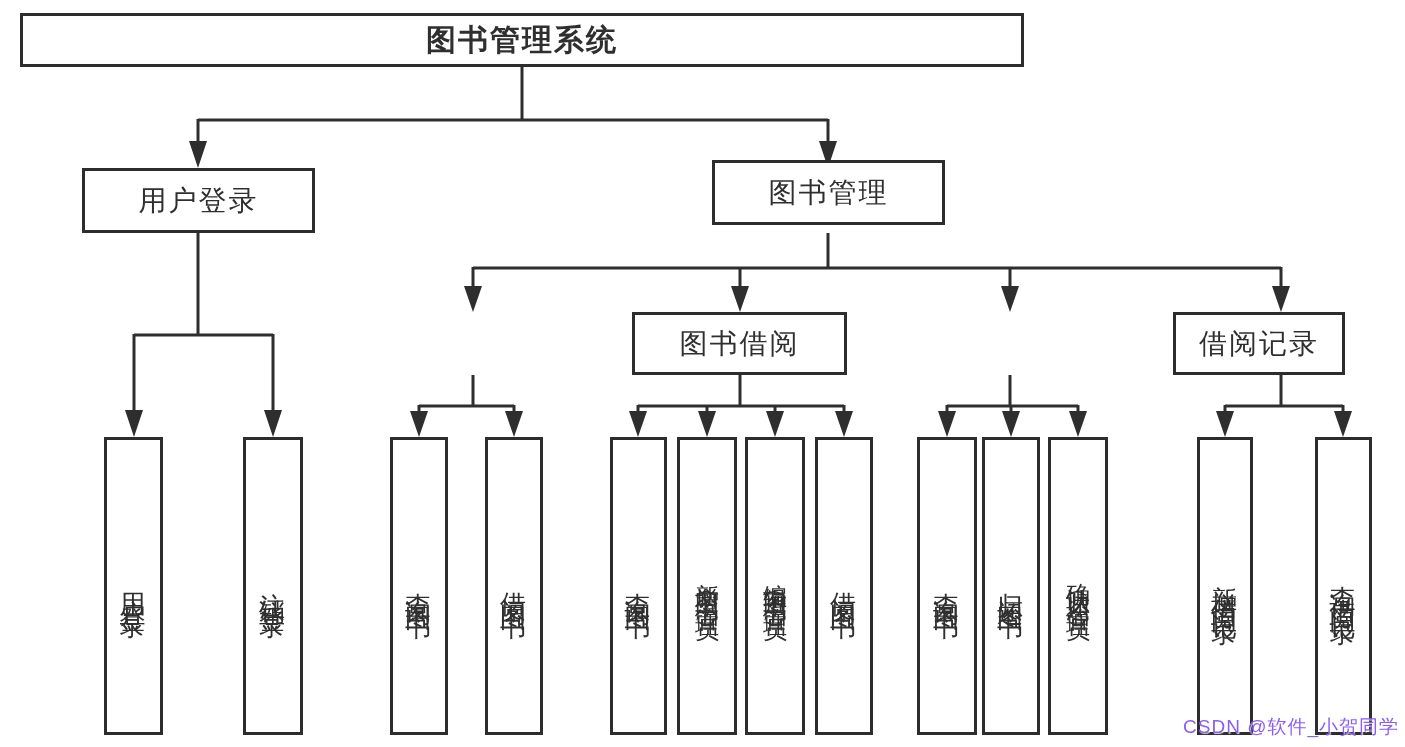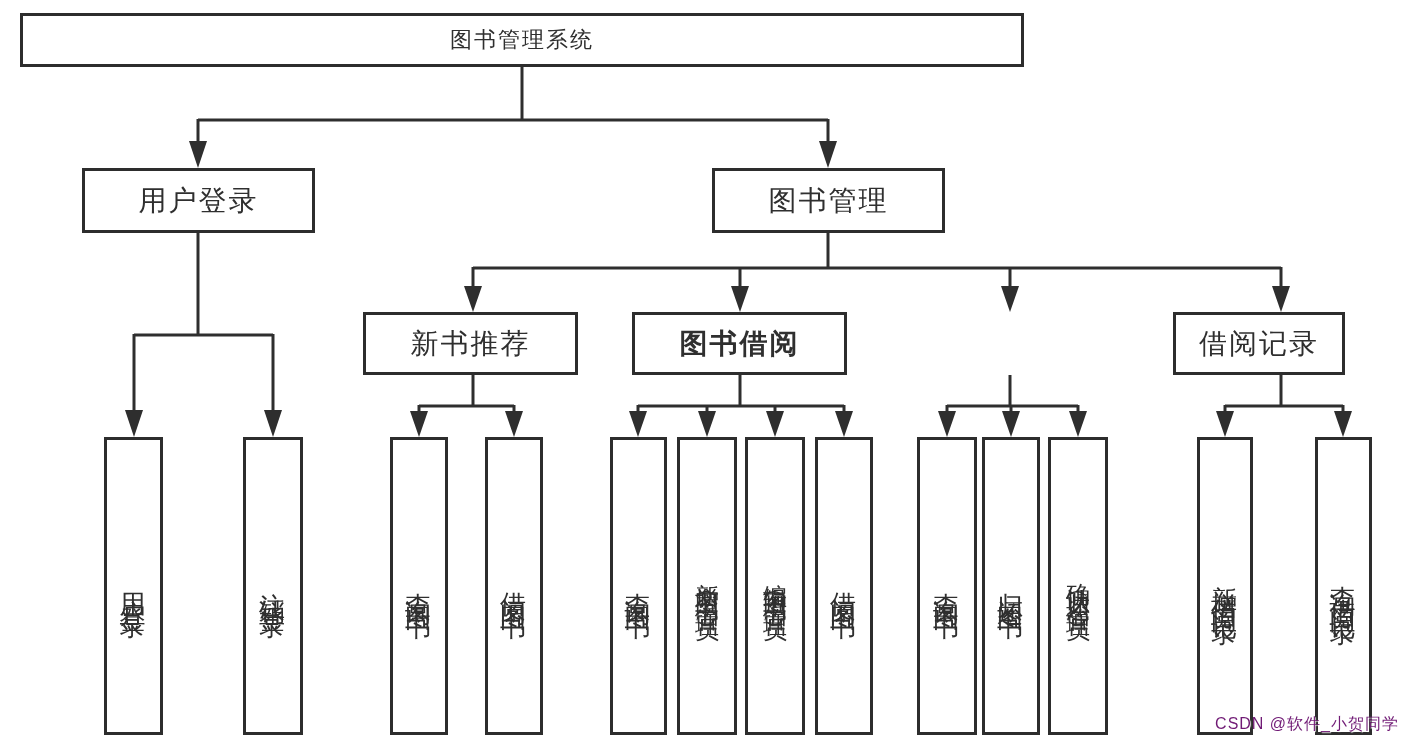--- a/index.html
+++ b/index.html
@@ -21,41 +21,41 @@
     justify-content:center;
     z-index:1;
     color:#2f2f2f;
   }
   .hlabel{
     font-size:28px;
     letter-spacing:2px;
     white-space:nowrap;
     color:#2f2f2f;
   }
-  .root .hlabel{font-size:22px;}
+  .root .hlabel{font-size:30px;font-weight:bold;}
   .vlabel{
     writing-mode:vertical-rl;
     text-orientation:mixed;
     font-size:26px;
     letter-spacing:7px;
     color:#2f2f2f;
     white-space:nowrap;
   }
   .vlabel.tight{
     font-size:24px;
     letter-spacing:5px;
   }
   #watermark{
     position:absolute;
     right:6px;
     top:714px;
     z-index:2;
-    font-size:16px;
+    font-size:19px;
     letter-spacing:1px;
-    color:#701a75;
+    color:#8b5cf6;
     text-shadow:1px 1px 1px rgba(255,255,255,0.85);
     white-space:nowrap;
   }
 </style>
 </head>
 <body>
 
 <div id="canvas">
 
   <svg id="connectors" width="1405" height="747" viewBox="0 0 1405 747">
@@ -124,28 +124,25 @@
     </g>
   </svg>
 
   <div class="box root" style="left:20px;top:13px;width:1004px;height:54px;">
     <span class="hlabel">图书管理系统</span>
   </div>
 
   <div class="box" style="left:82px;top:168px;width:233px;height:65px;">
     <span class="hlabel">用户登录</span>
   </div>
-  <div class="box" style="left:712px;top:168px;width:233px;height:65px;">
+  <div class="box" style="left:712px;top:160px;width:233px;height:65px;">
     <span class="hlabel">图书管理</span>
   </div>
 
-  <div class="box" style="left:363px;top:312px;width:215px;height:63px;">
-    <span class="hlabel">新书推荐</span>
-  </div>
-  <div class="box" style="left:632px;top:312px;width:215px;height:63px;font-weight:bold;">
+  <div class="box" style="left:632px;top:312px;width:215px;height:63px;">
     <span class="hlabel">图书借阅</span>
   </div>
   <div class="box" style="left:1173px;top:312px;width:172px;height:63px;">
     <span class="hlabel">借阅记录</span>
   </div>
 
   <div class="box vbox" style="left:104px;top:437px;width:59px;height:298px;">
     <span class="vlabel">用户登录</span>
   </div>
   <div class="box vbox" style="left:243px;top:437px;width:60px;height:298px;">

